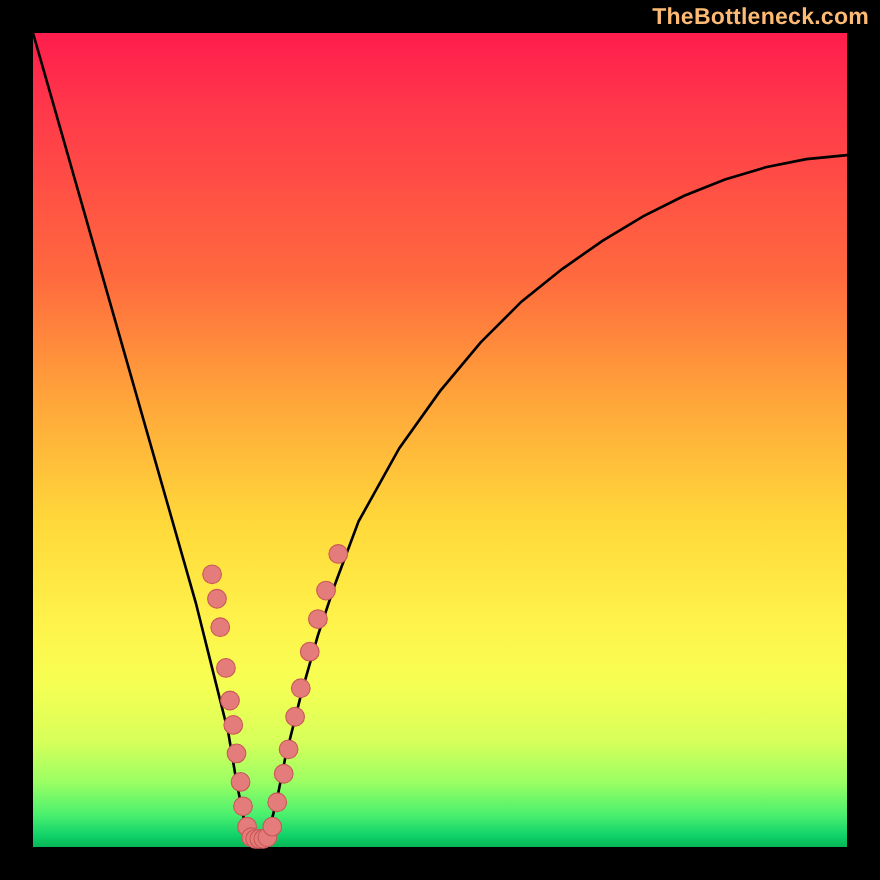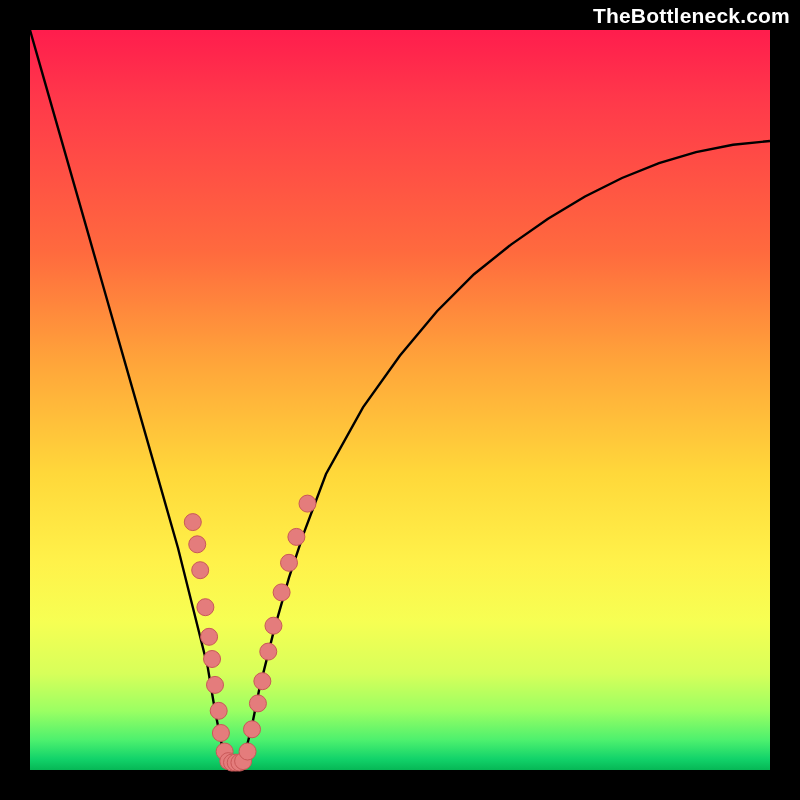--- a/index.html
+++ b/index.html
@@ -39,21 +39,21 @@
       #9bff63 92%,
       #4cf06e 96%,
       #12d36a 98.5%,
       #06b755 100%
     );
   }
   .attribution {
     position: absolute;
     top: 4px;
     right: 10px;
-    color: #ffffff;
+    color: #fdba74;
     font-size: 21px;
     font-weight: 600;
     letter-spacing: 0.2px;
     user-select: none;
   }
   svg.curve {
     position: absolute;
     left: 0;
     top: 0;
     width: 740px;

